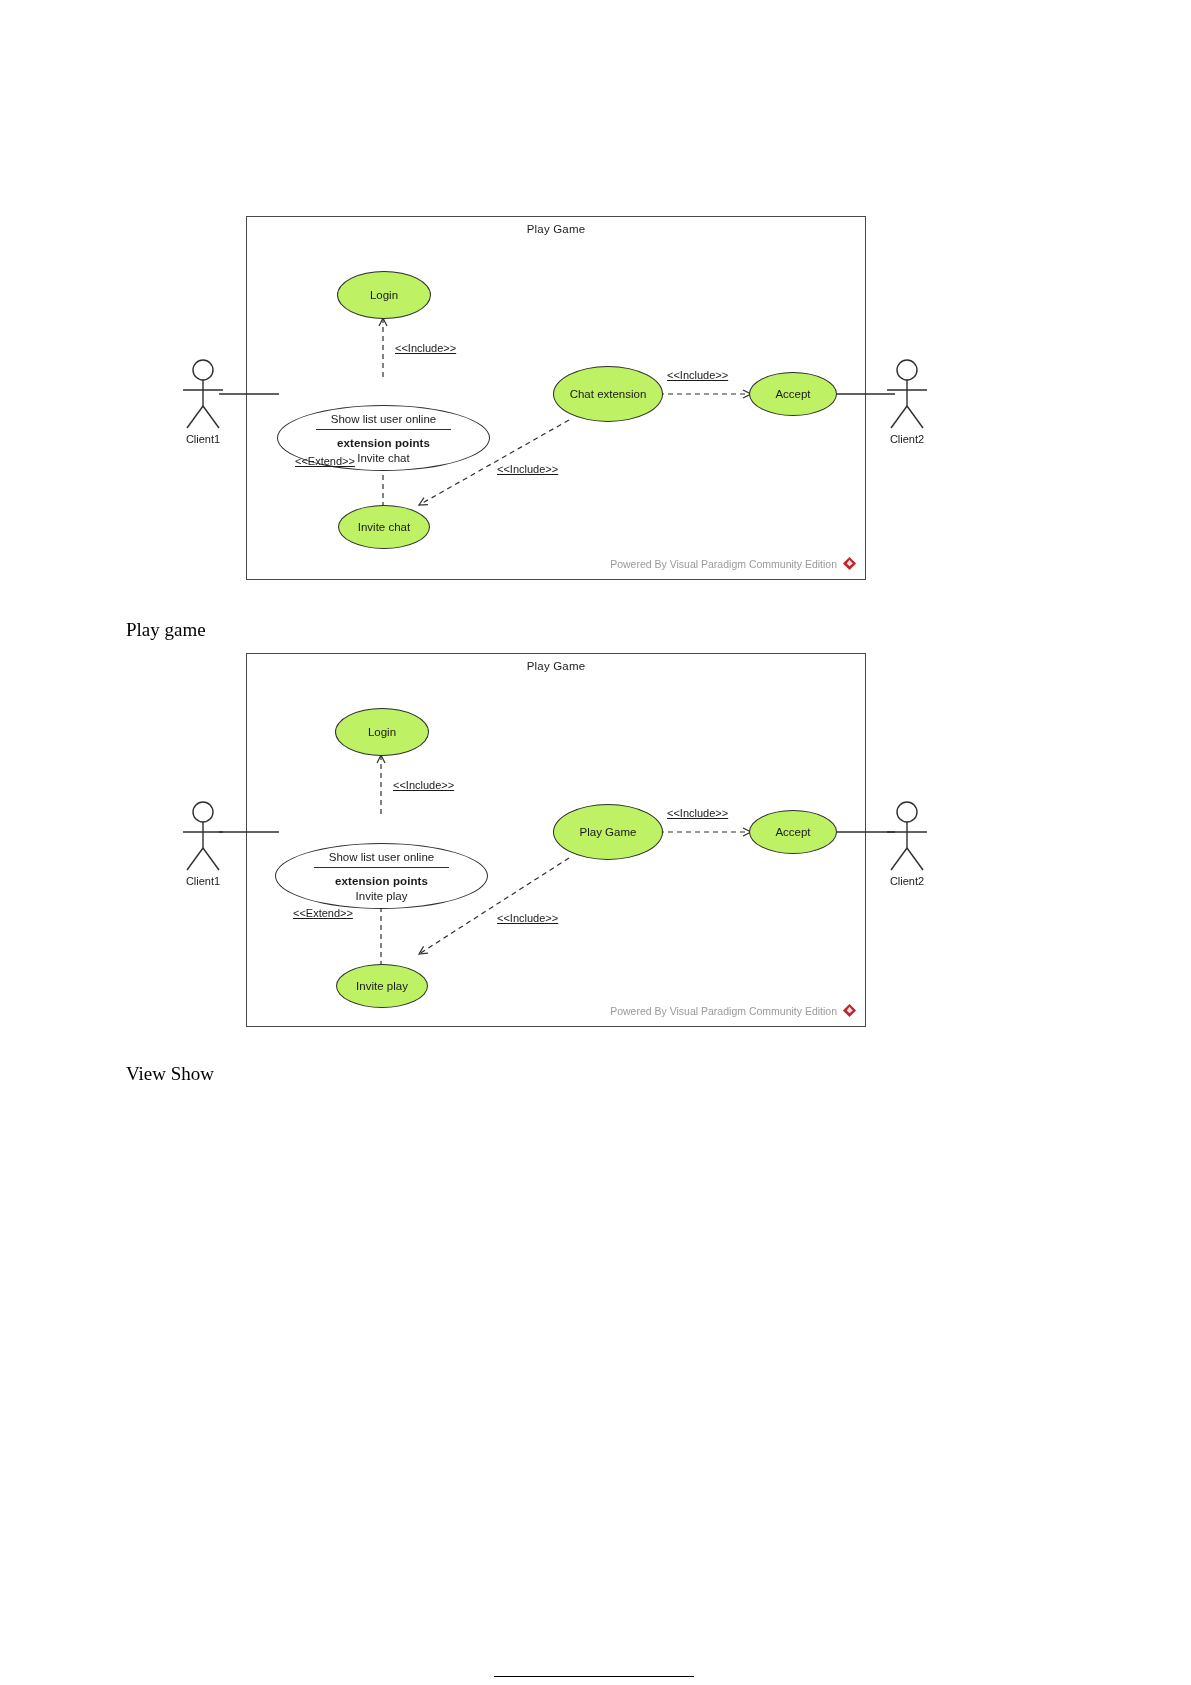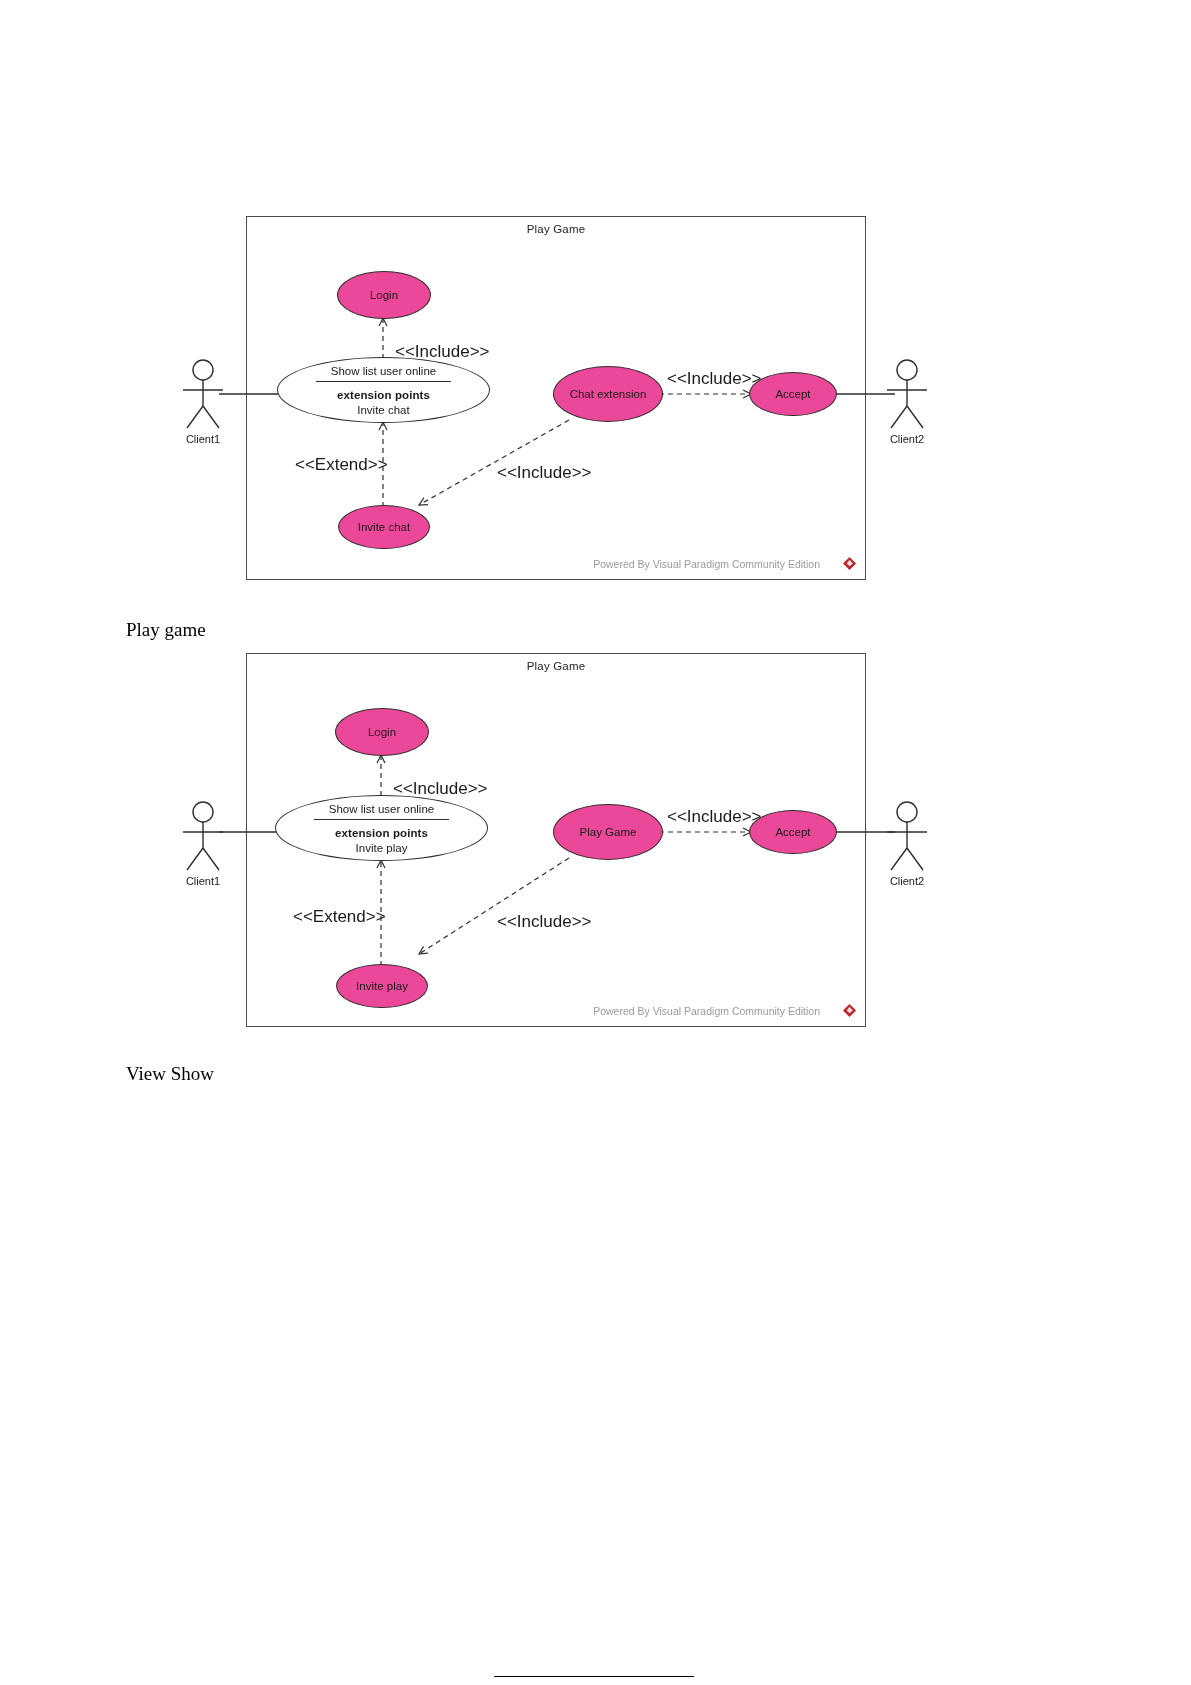--- a/index.html
+++ b/index.html
@@ -13,53 +13,53 @@
   .diagram{position:absolute;border:1.5px solid #4a4a4a;background:#fff;}
   .diagram-title{
     position:absolute;top:6px;left:0;width:100%;text-align:center;
     font-family:"Liberation Sans",sans-serif;font-size:11.5px;color:#222;
     letter-spacing:.2px;
   }
 
   
   .uc{
     position:absolute;border:1.4px solid #2e2e2e;border-radius:50%;
-    background:#ec4899;display:flex;align-items:center;justify-content:center;
+    background:#bef264;display:flex;align-items:center;justify-content:center;
     font-family:"Liberation Sans",sans-serif;font-size:11.5px;color:#1a1a1a;
     text-align:center;box-sizing:border-box;
   }
   .uc-ext{
     position:absolute;border:1.4px solid #2e2e2e;border-radius:50%;
     background:#fff;box-sizing:border-box;
     font-family:"Liberation Sans",sans-serif;color:#1a1a1a;text-align:center;
-    display:flex;flex-direction:column;align-items:center;
+    display:flex;flex-direction:column;align-items:center;margin-top:48px;
   }
   .uc-ext .name{font-size:11.5px;margin-top:7px;line-height:1.1;}
   .uc-ext .rule{width:64%;height:0;border-top:1.6px solid #2e2e2e;margin:3px 0 0 0;}
   .uc-ext .ep-title{font-size:11.5px;font-weight:bold;margin-top:7px;line-height:1.1;letter-spacing:.1px;}
   .uc-ext .ep-item{font-size:11.5px;margin-top:3px;line-height:1.1;}
 
   
   .actor{position:absolute;width:60px;}
   .actor svg{display:block;}
   .actor .label{
     text-align:center;font-family:"Liberation Sans",sans-serif;
     font-size:11px;color:#1a1a1a;margin-top:1px;
   }
 
   
   .edge-label{
     position:absolute;font-family:"Liberation Sans",sans-serif;
-    font-size:17px;color:#1a1a1a;white-space:nowrap;
+    font-size:11px;color:#1a1a1a;white-space:nowrap;text-decoration:underline;
   }
   .svg-layer{position:absolute;top:0;left:0;overflow:visible;}
 
   
   .watermark{
-    position:absolute;display:flex;align-items:center;gap:22px;
+    position:absolute;display:flex;align-items:center;gap:5px;
     font-family:"Liberation Sans",sans-serif;font-size:10.5px;color:#9a9a9a;
     white-space:nowrap;
   }
   .wm-logo{width:15px;height:15px;position:relative;}
 
   
   .caption{
     position:absolute;font-family:"Liberation Serif",serif;
     font-size:19px;color:#000;
   }

